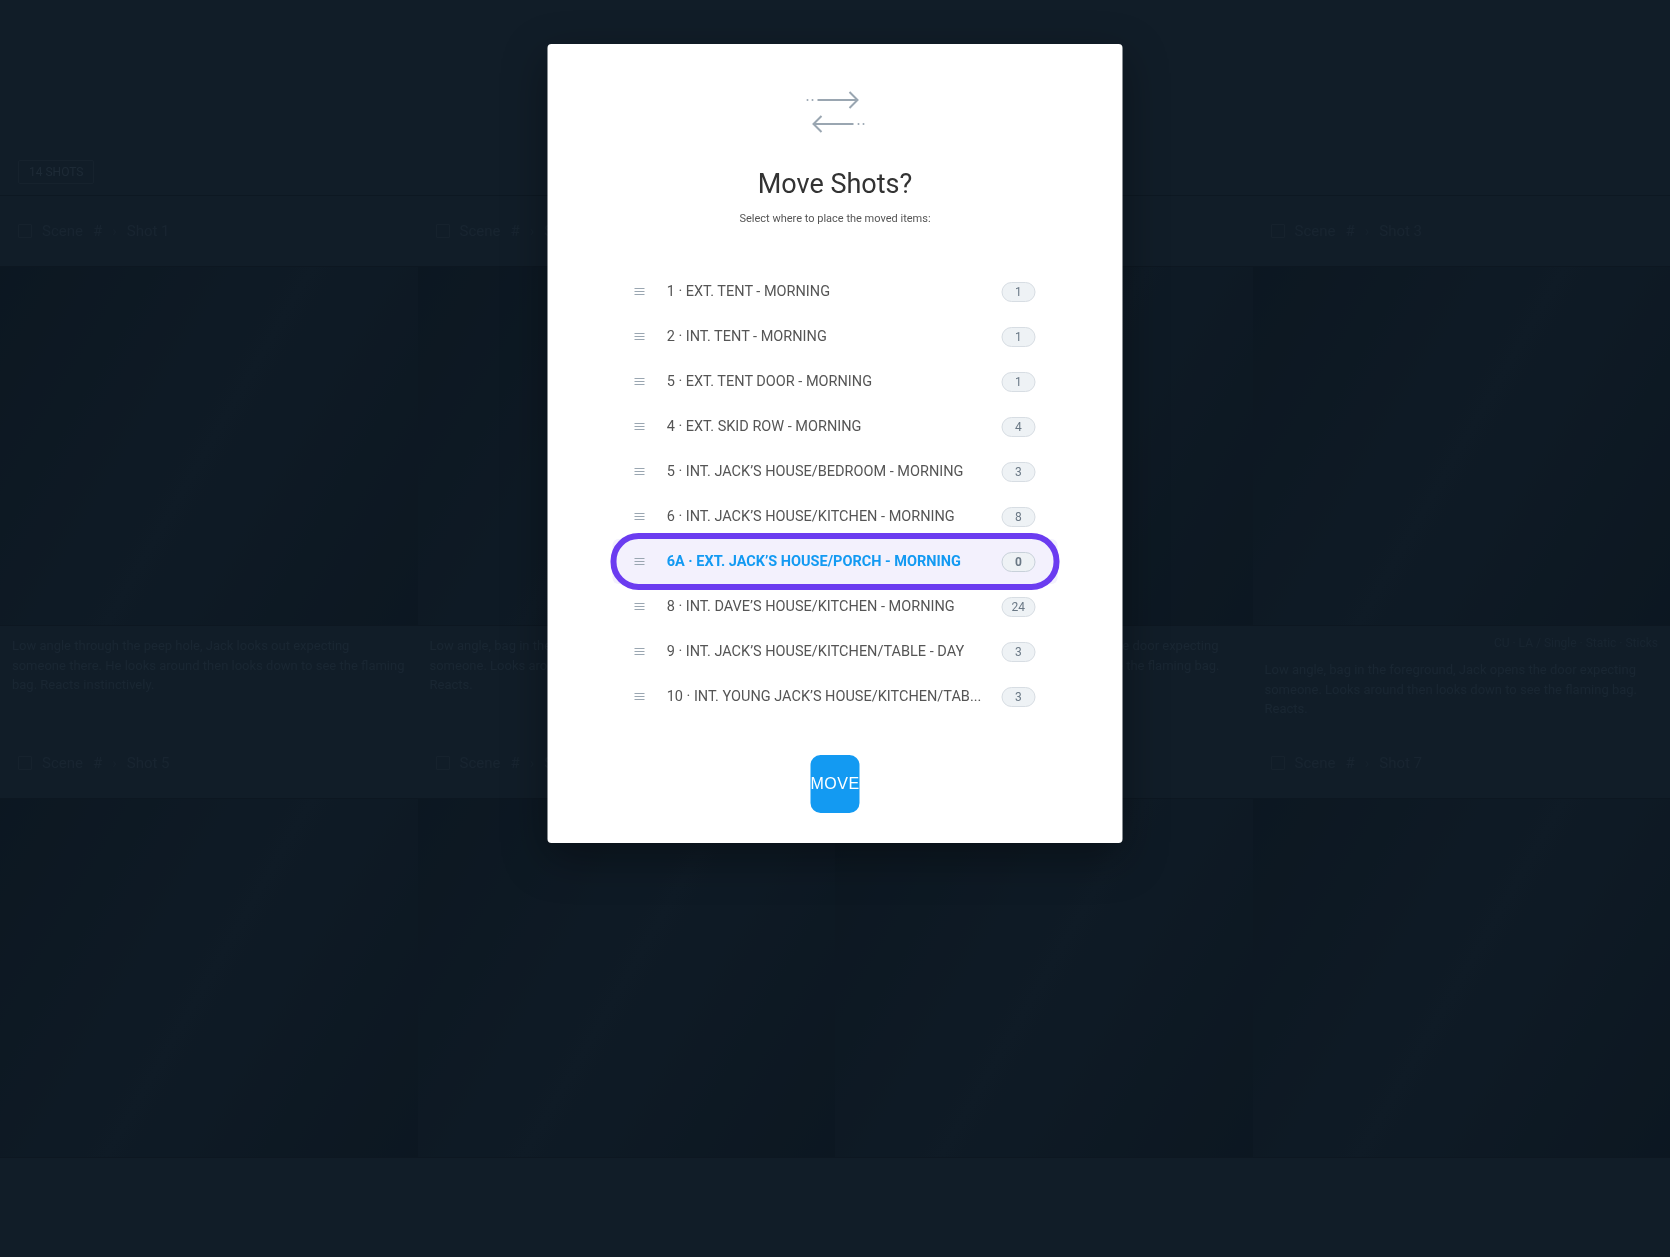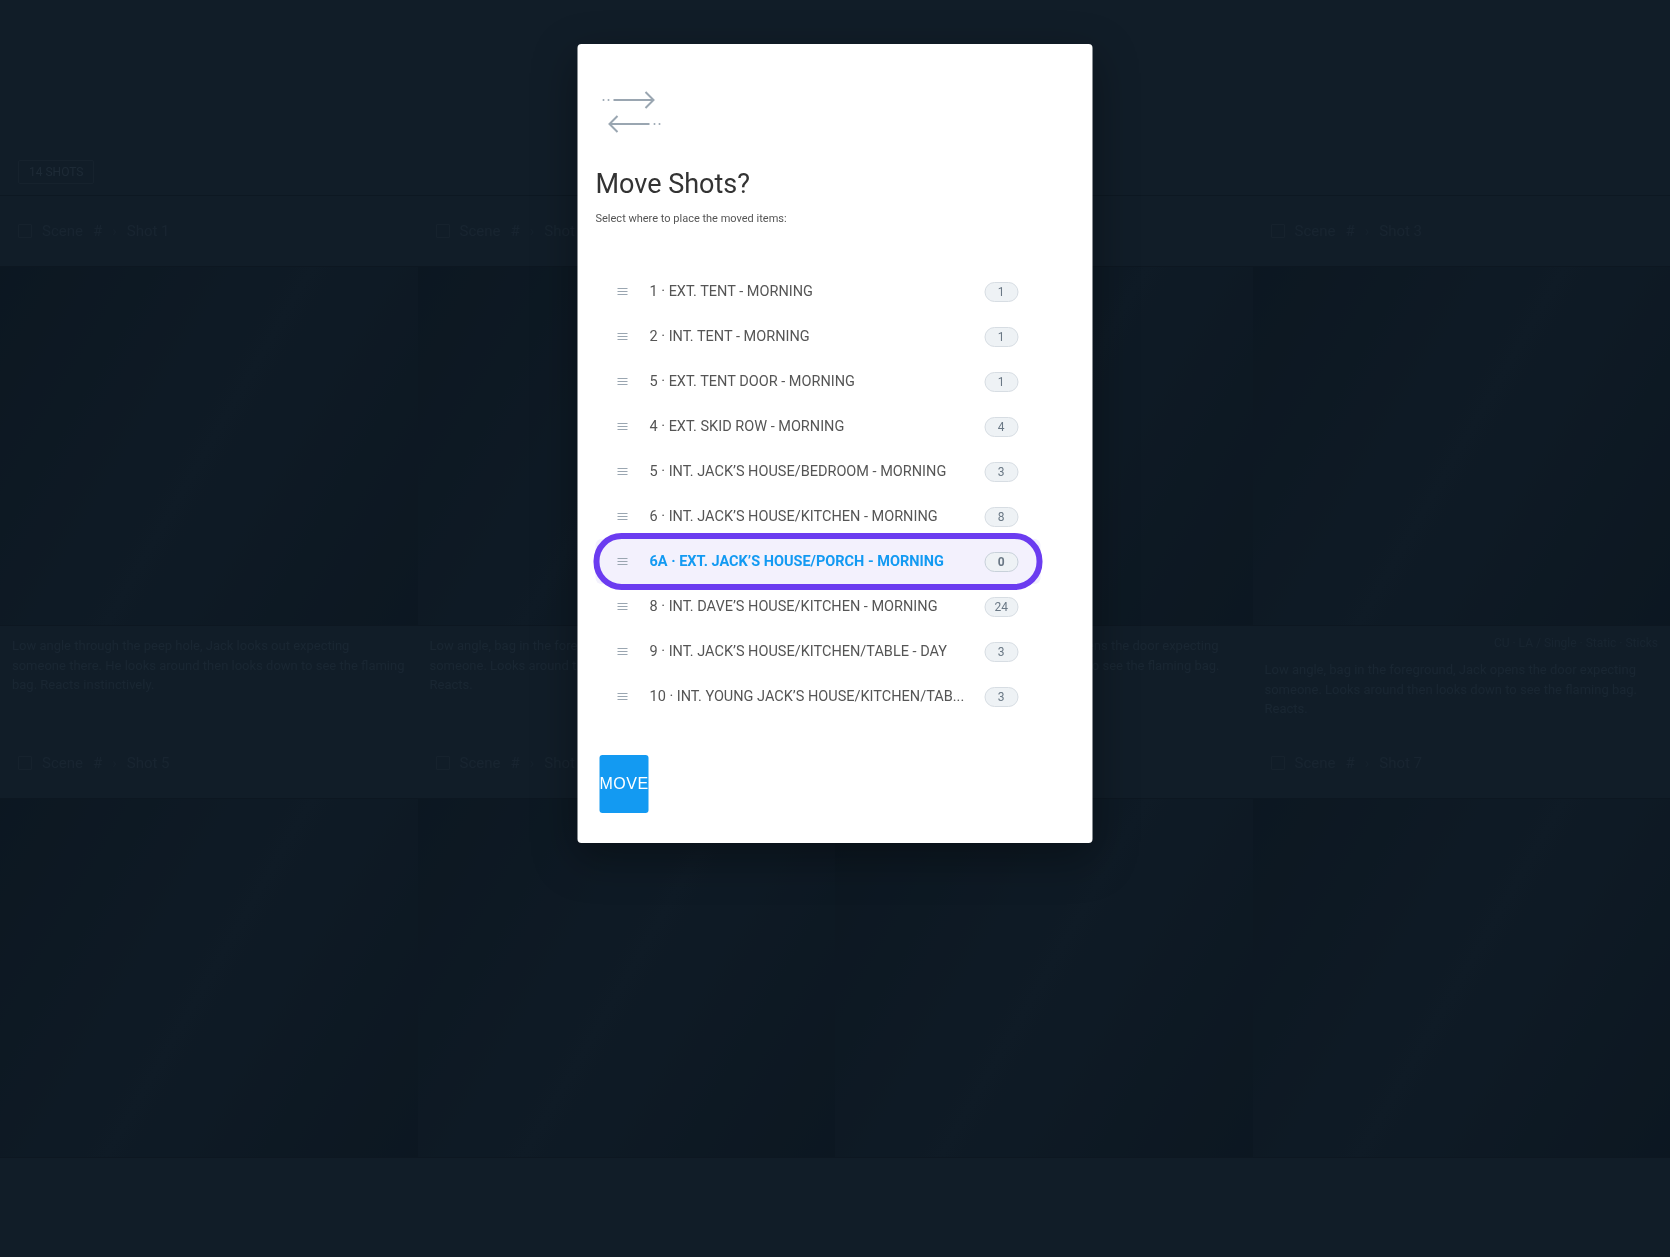--- a/index.html
+++ b/index.html
@@ -51,26 +51,26 @@
   .scrim {
     position: absolute; inset: 0;
     background: rgba(14, 24, 34, 0.74);
   }
 
   
   .modal {
     position: absolute;
     left: 50%; top: 44px;
     transform: translateX(-50%);
-    width: 515px;
+    width: 575px;
     background: #fff;
     border-radius: 4px;
     box-shadow: 0 14px 44px rgba(0,0,0,0.35);
     padding: 40px 18px 30px 18px;
-    display: flex; flex-direction: column; align-items: flex-start;
+    display: flex; flex-direction: column; align-items: center;
   }
   .modal-icon {
     display: flex; justify-content: center; margin-bottom: 28px;
   }
   .modal-title {
     text-align: center; font-size: 27px; font-weight: 400; color: #333;
     margin-bottom: 12px;
   }
   .modal-sub {
     text-align: center; font-size: 11px; color: #555;
@@ -119,21 +119,21 @@
     pointer-events: none;
   }
   .scene-row.selected .badge {
     border-color: #c8d1da;
   }
   .move-btn {
     margin: 36px 4px 0 4px;
     height: 58px;
     background: #139af2;
     color: #fff;
-    border: none; border-radius: 3px;
+    border: none; border-radius: 10px;
     font-size: 16px; letter-spacing: 0.5px;
     cursor: pointer;
   }
 
   
   .mini-lines {
     width: 10px; 
   }
   .mini-lines div {
     height: 1px; background: #9aa6b1; margin: 2px 0;

